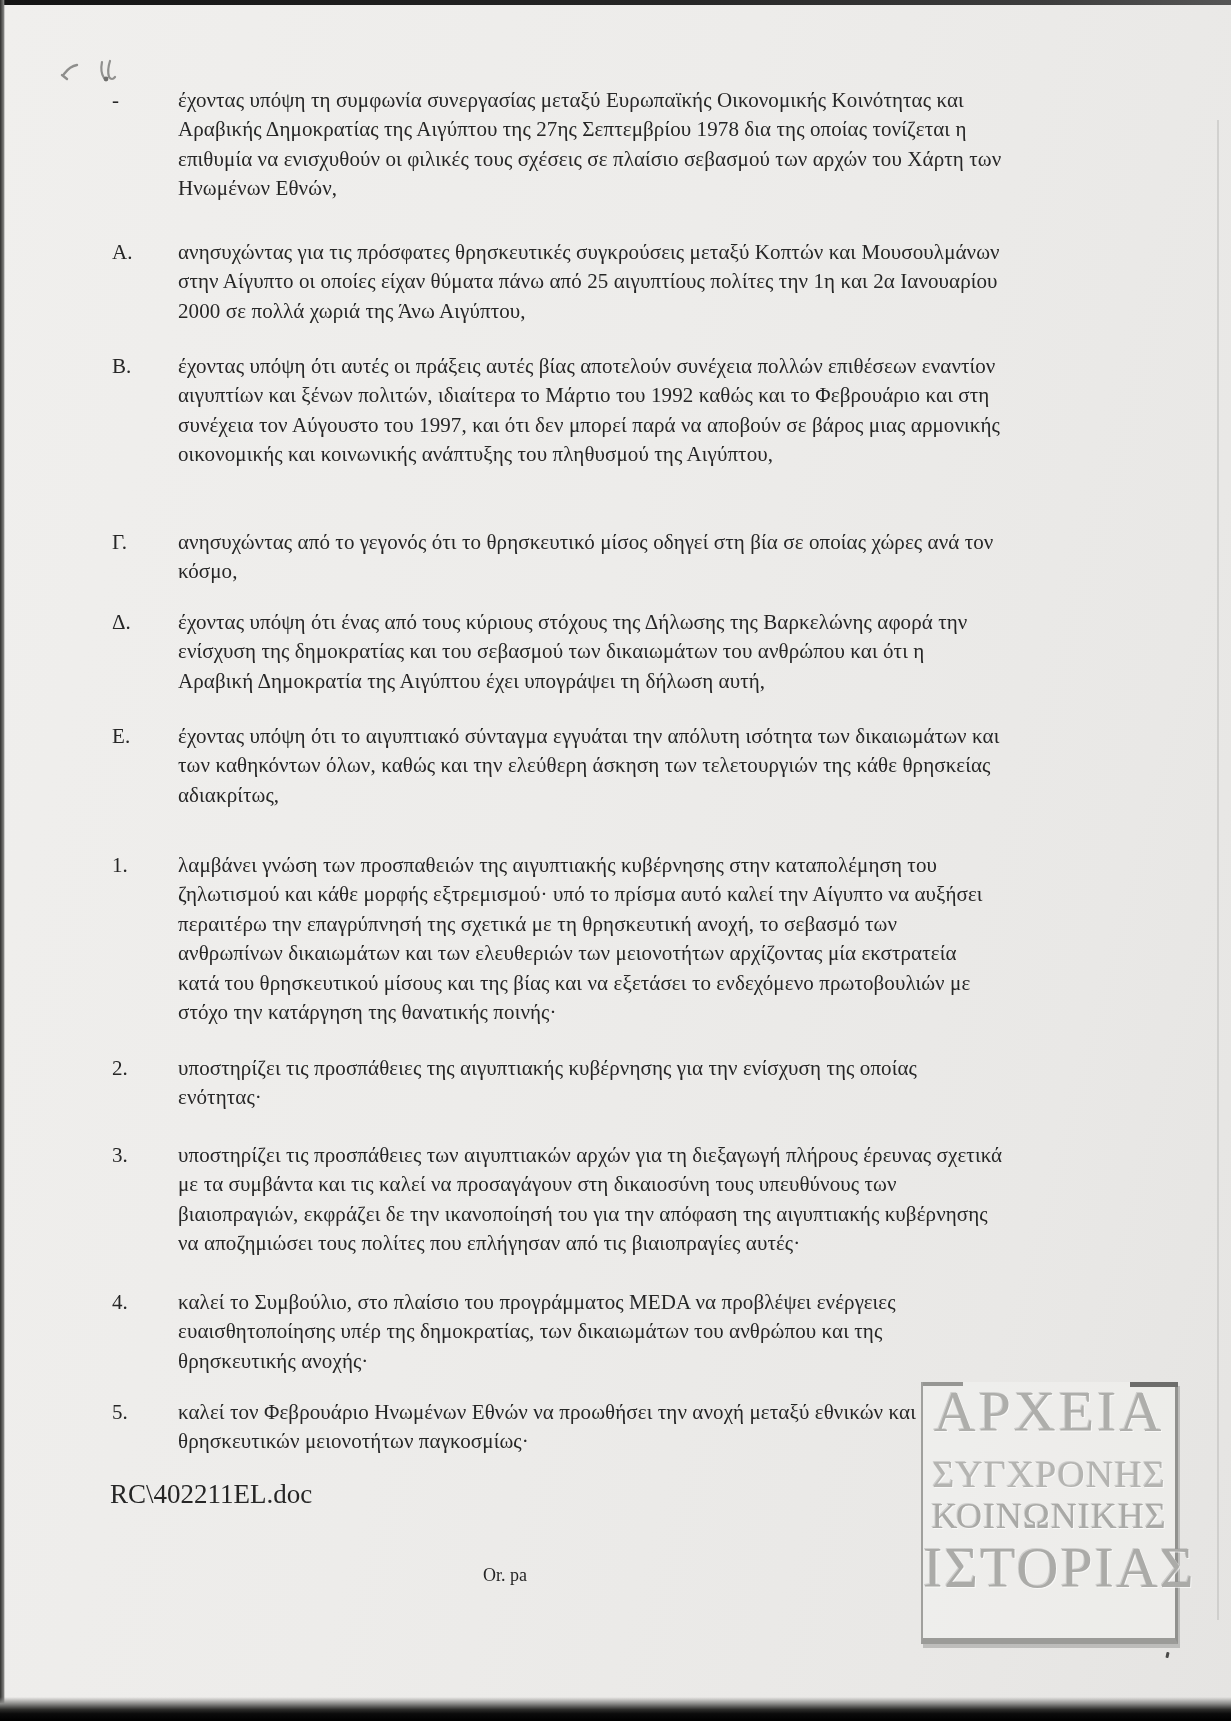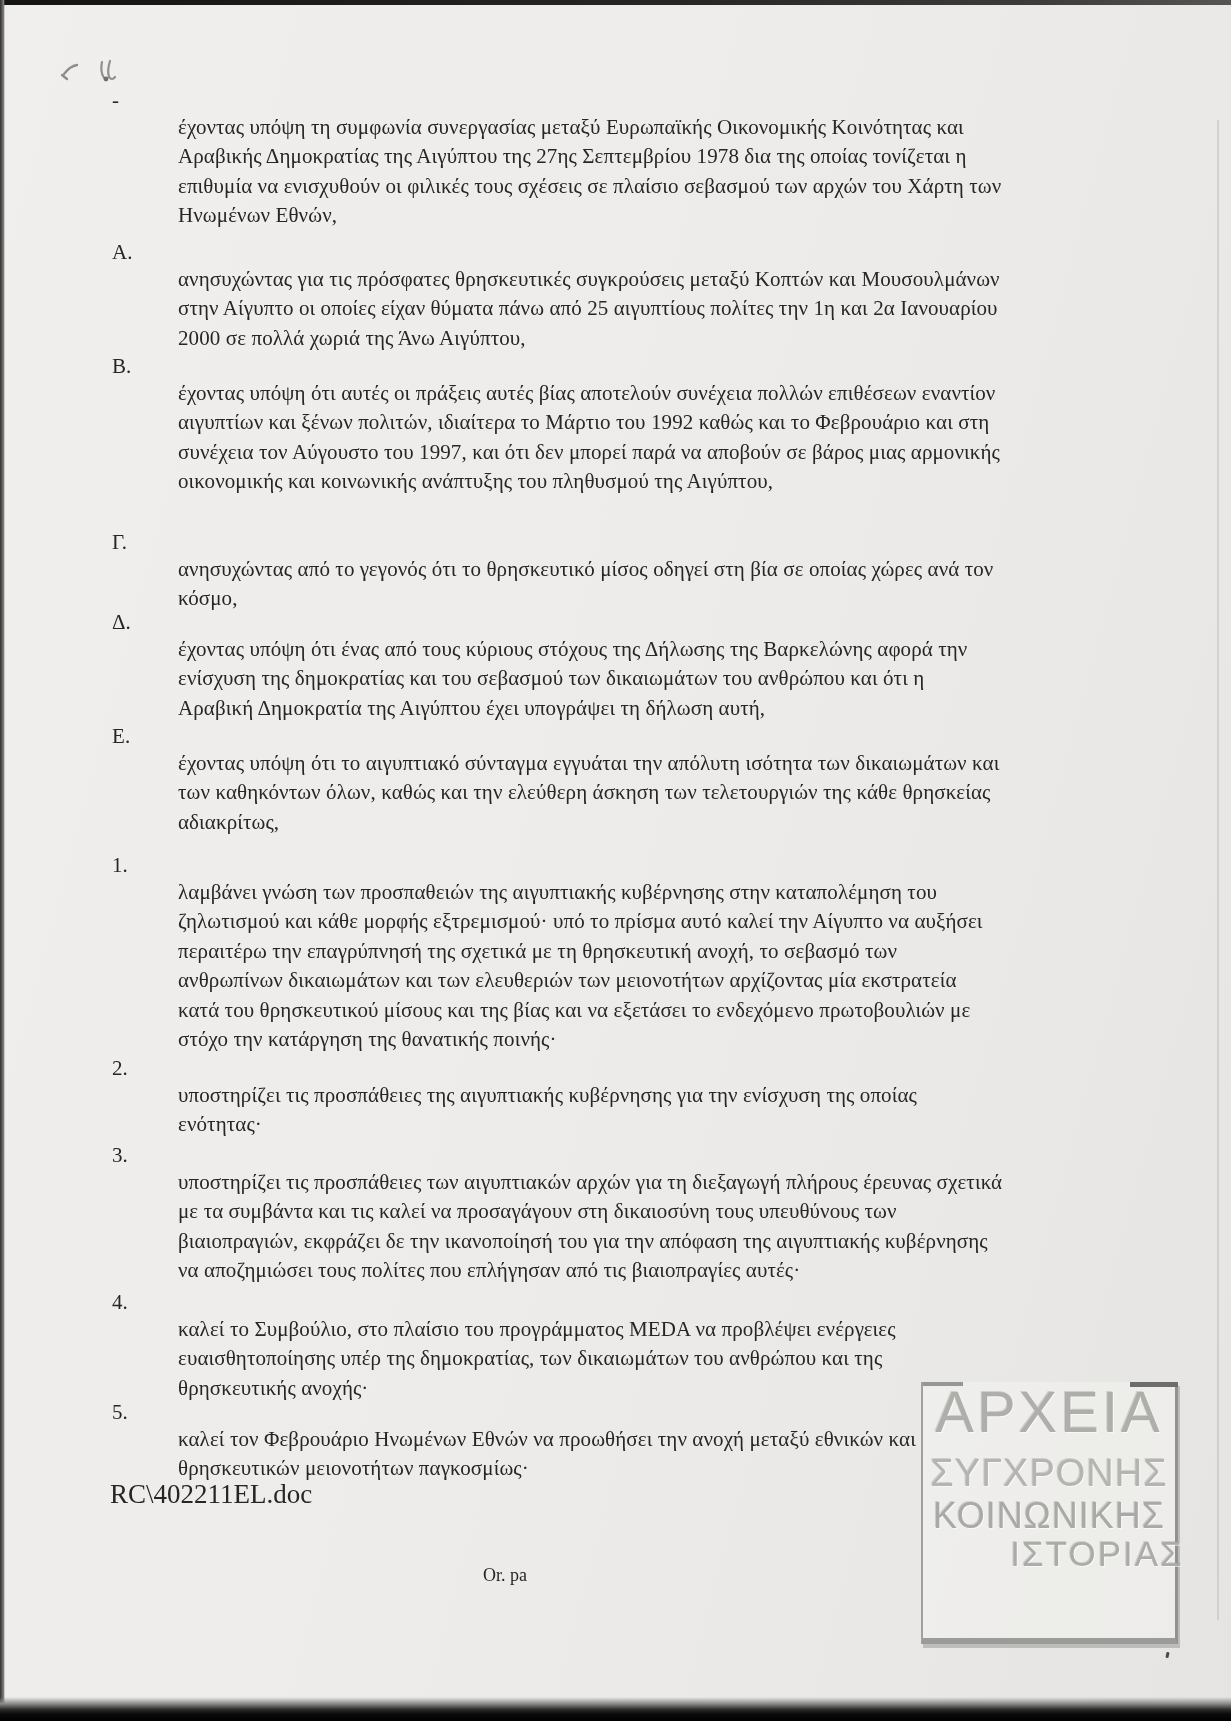--- a/index.html
+++ b/index.html
@@ -59,21 +59,20 @@
     display: flex;
     align-items: flex-start;
   }
   .para .plabel {
     width: 66px;
     flex: 0 0 66px;
   }
   .para .ptext {
     flex: 1;
     max-width: 825px;
-    margin-top: 27px;
   }
 
   
   .doc-ref {
     position: absolute; left: 110px; top: 1479px;
     font-size: 27px;
   }
   .pe-refs {
     position: absolute; left: 881px; top: 1480px;
     font-size: 21px; line-height: 30.5px;
@@ -90,39 +89,39 @@
     left: 921px;
     top: 1382px;
     width: 252px;
     height: 256px;
     z-index: 1;
     background: rgba(248, 248, 246, 0.35);
     border-left: 2px solid #a0a09d;
     border-right: 3px solid #91918e;
     border-bottom: 6px solid #9b9b98;
     box-shadow: 2px 4px 0 rgba(138,138,136,0.45);
-    font-family: Liberation Sans, sans-serif;
+    font-family: Liberation Serif, serif;
     color: #b2b2af;
   }
   .stamp-corner-tl {
     position: absolute; top: 0; left: 0; width: 40px; height: 4px; background: #969693;
   }
   .stamp-corner-tr {
     position: absolute; top: 0; right: -3px; width: 48px; height: 5px; background: #6d6d6b;
   }
   .stamp-line {
     position: absolute; left: 0; width: 100%;
     text-align: center;
     white-space: nowrap;
     text-shadow: 1px 1px 0 rgba(255,255,255,0.6), -1px -1px 0 rgba(150,150,148,0.35);
   }
   .stamp-line-1 { top: -4px;  font-size: 58px; letter-spacing: 3px; color: #aeaeab; }
   .stamp-line-2 { top: 70px;  font-size: 38px; letter-spacing: 1px; color: #b4b4b1; }
   .stamp-line-3 { top: 113px; font-size: 36px; letter-spacing: 1px; color: #a9a9a6; }
-  .stamp-line-4 { top: 152px; font-size: 35px; letter-spacing: 2px; color: #ababa8; margin-left: 48px; }
+  .stamp-line-4 { top: 152px; font-size: 58px; letter-spacing: 2px; color: #ababa8; }
   .stamp-dot {
     position: absolute; left: 1166px; top: 1652px; width: 3px; height: 6px;
     background: #4a4a48; border-radius: 1px;
     transform: rotate(12deg);
   }
 </style>
 </head>
 <body>
 
 <div class="page">

